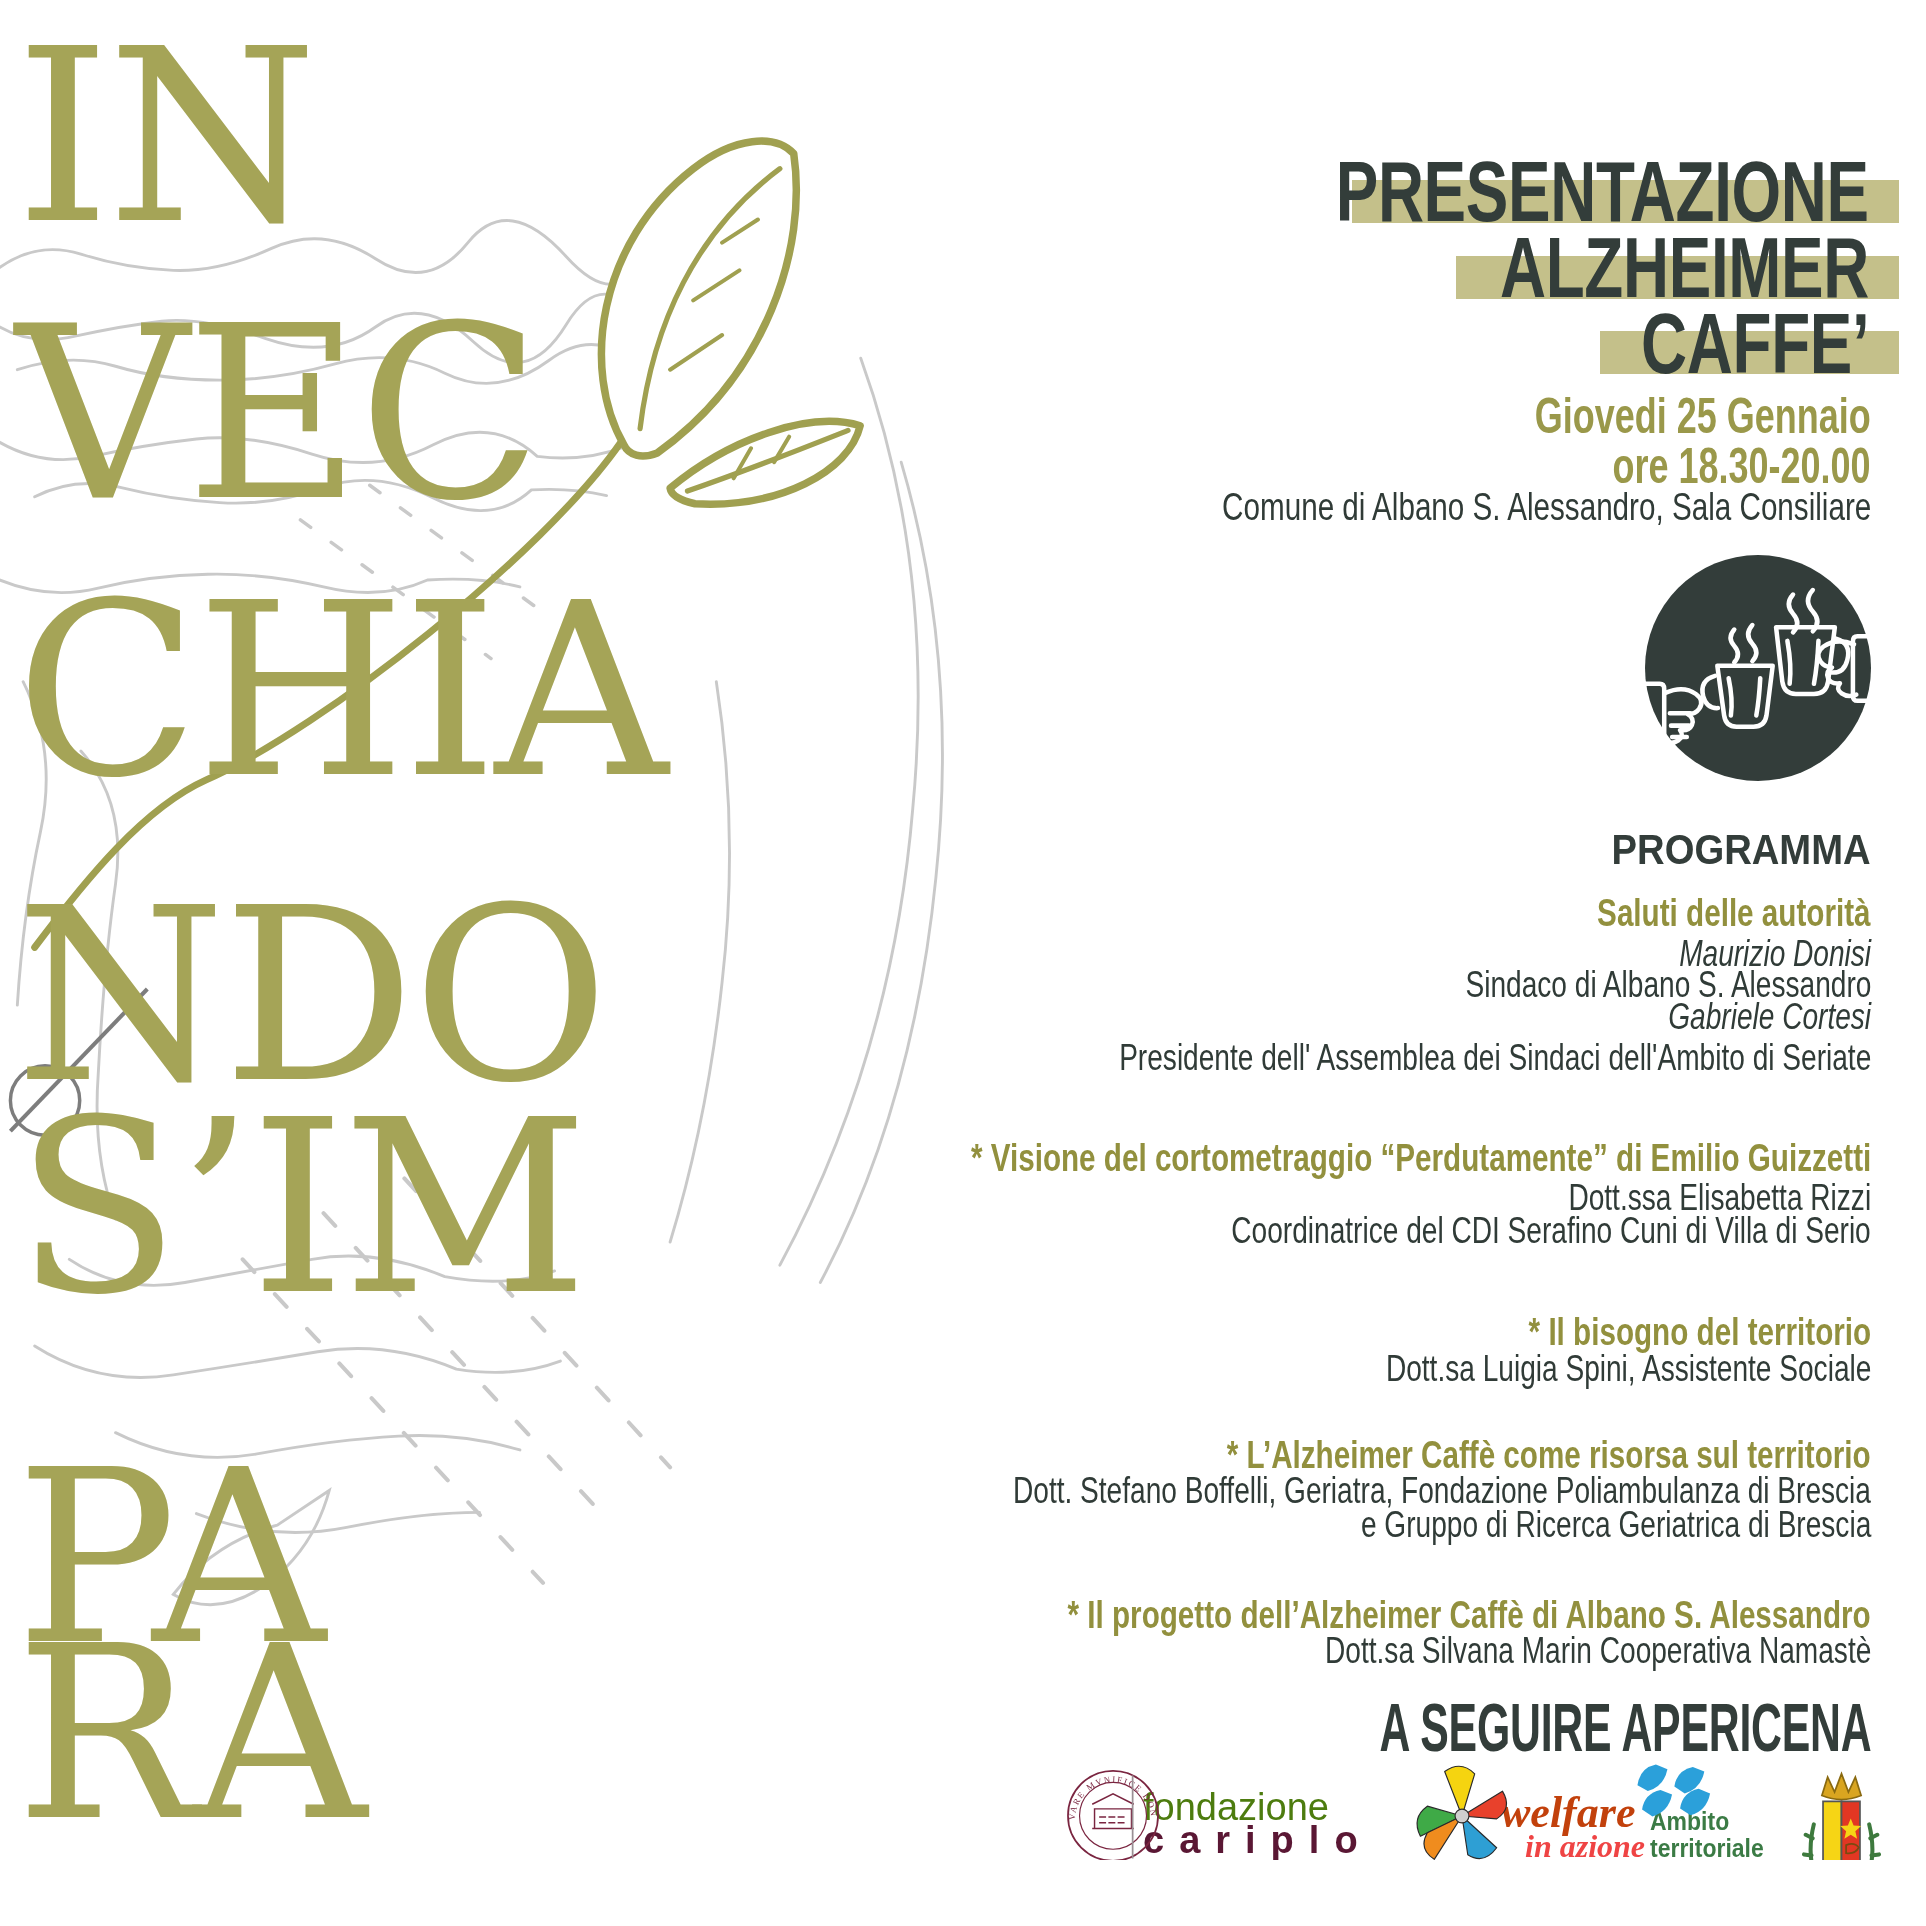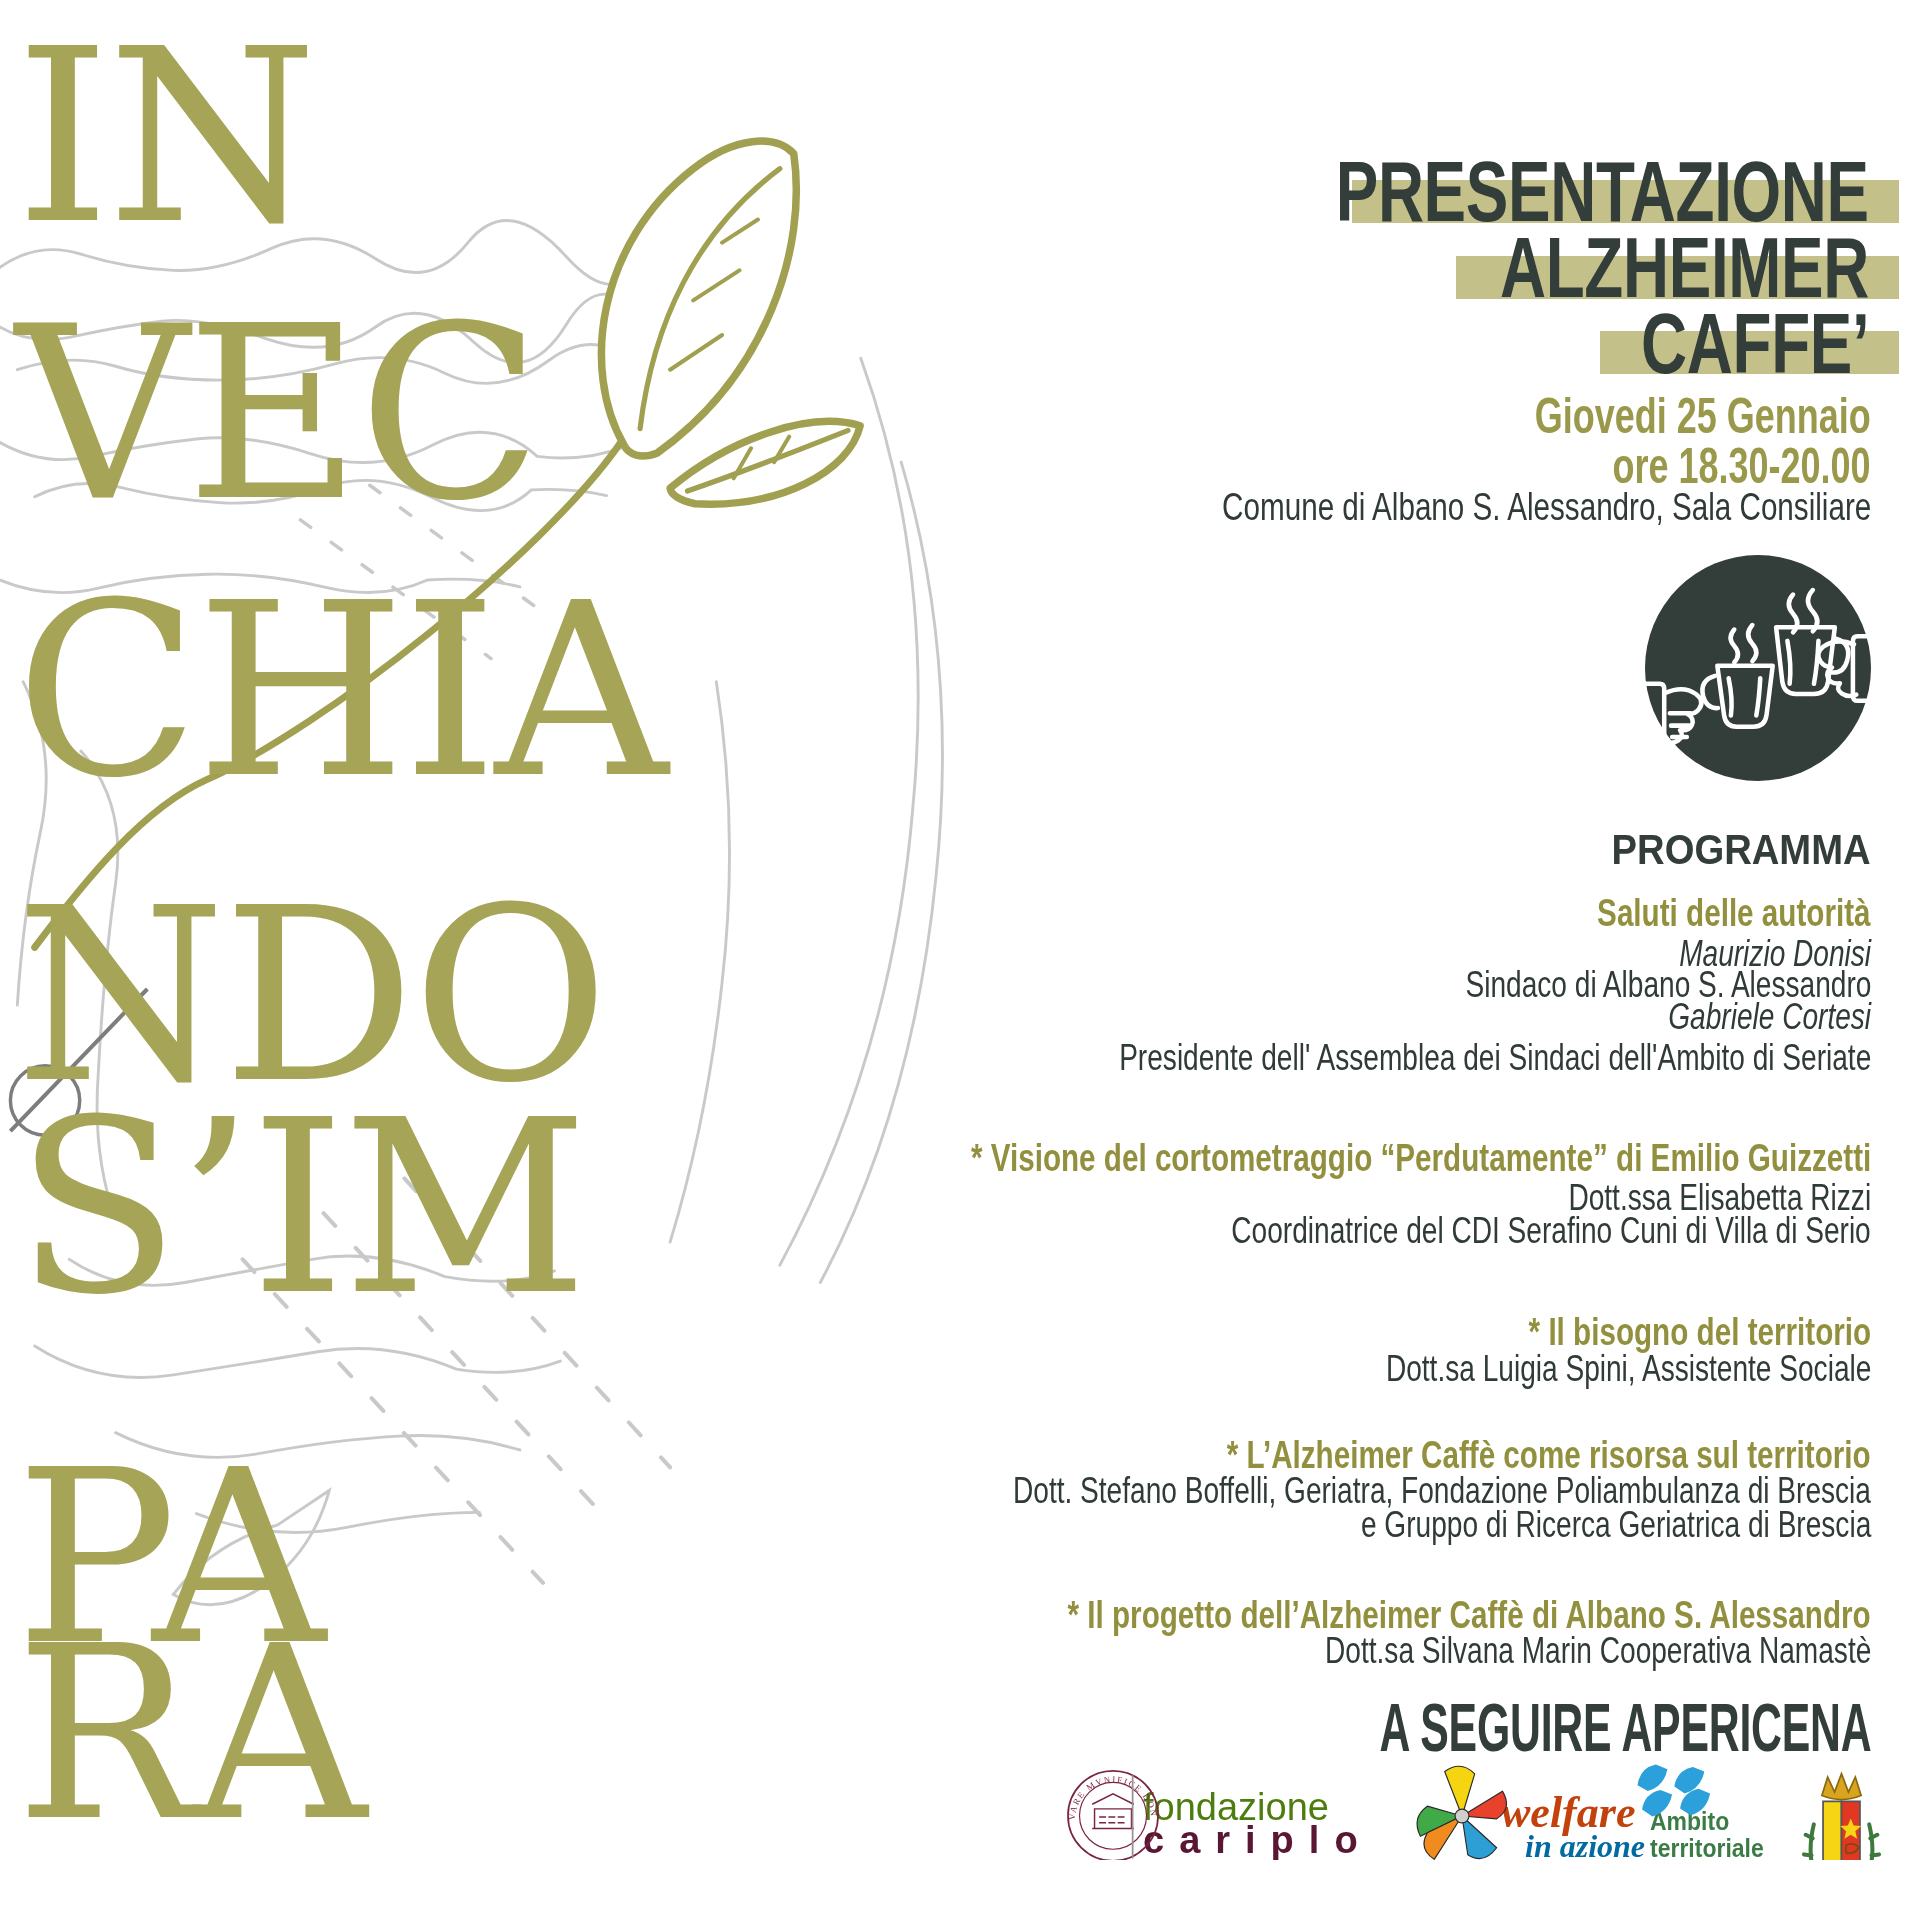--- a/index.html
+++ b/index.html
@@ -30,21 +30,21 @@
   .body-i{font-size:36px;font-weight:400;font-style:italic;transform:scaleX(0.78);}
   .closing{font-size:69px;font-weight:800;color:#333d3a;transform:scaleX(0.62);letter-spacing:-0.005em;}
 
   
   .cariplo-f{position:absolute;left:1143px;top:1788px;font-size:38px;color:#4d7c0f;line-height:1;}
   .cariplo-c{position:absolute;left:1143px;top:1821px;font-size:38px;font-weight:700;color:#5a1734;
              letter-spacing:15px;line-height:1;}
   .welfare-1{position:absolute;left:1501px;top:1791px;font-family:"Liberation Serif",serif;
              font-style:italic;font-weight:700;font-size:44px;color:#c2410c;line-height:1;}
   .welfare-2{position:absolute;left:1525px;top:1830px;font-family:"Liberation Serif",serif;
-             font-style:italic;font-weight:700;font-size:32px;color:#0369a1;line-height:1;}
+             font-style:italic;font-weight:700;font-size:32px;color:#ef4444;line-height:1;}
   .ambito-t{position:absolute;left:1650px;top:1808px;font-size:25px;font-weight:700;color:#3b7b45;
             line-height:1.06;transform:scaleX(0.92);transform-origin:0 0;}
 </style>
 </head>
 <body>
 
 <div class="canvas">
 
   <svg class="layer" width="1926" height="1926" viewBox="0 0 3334 3334" style="z-index:1">
     <g stroke="#c9c9c9" stroke-width="5" fill="none" stroke-linecap="round">

